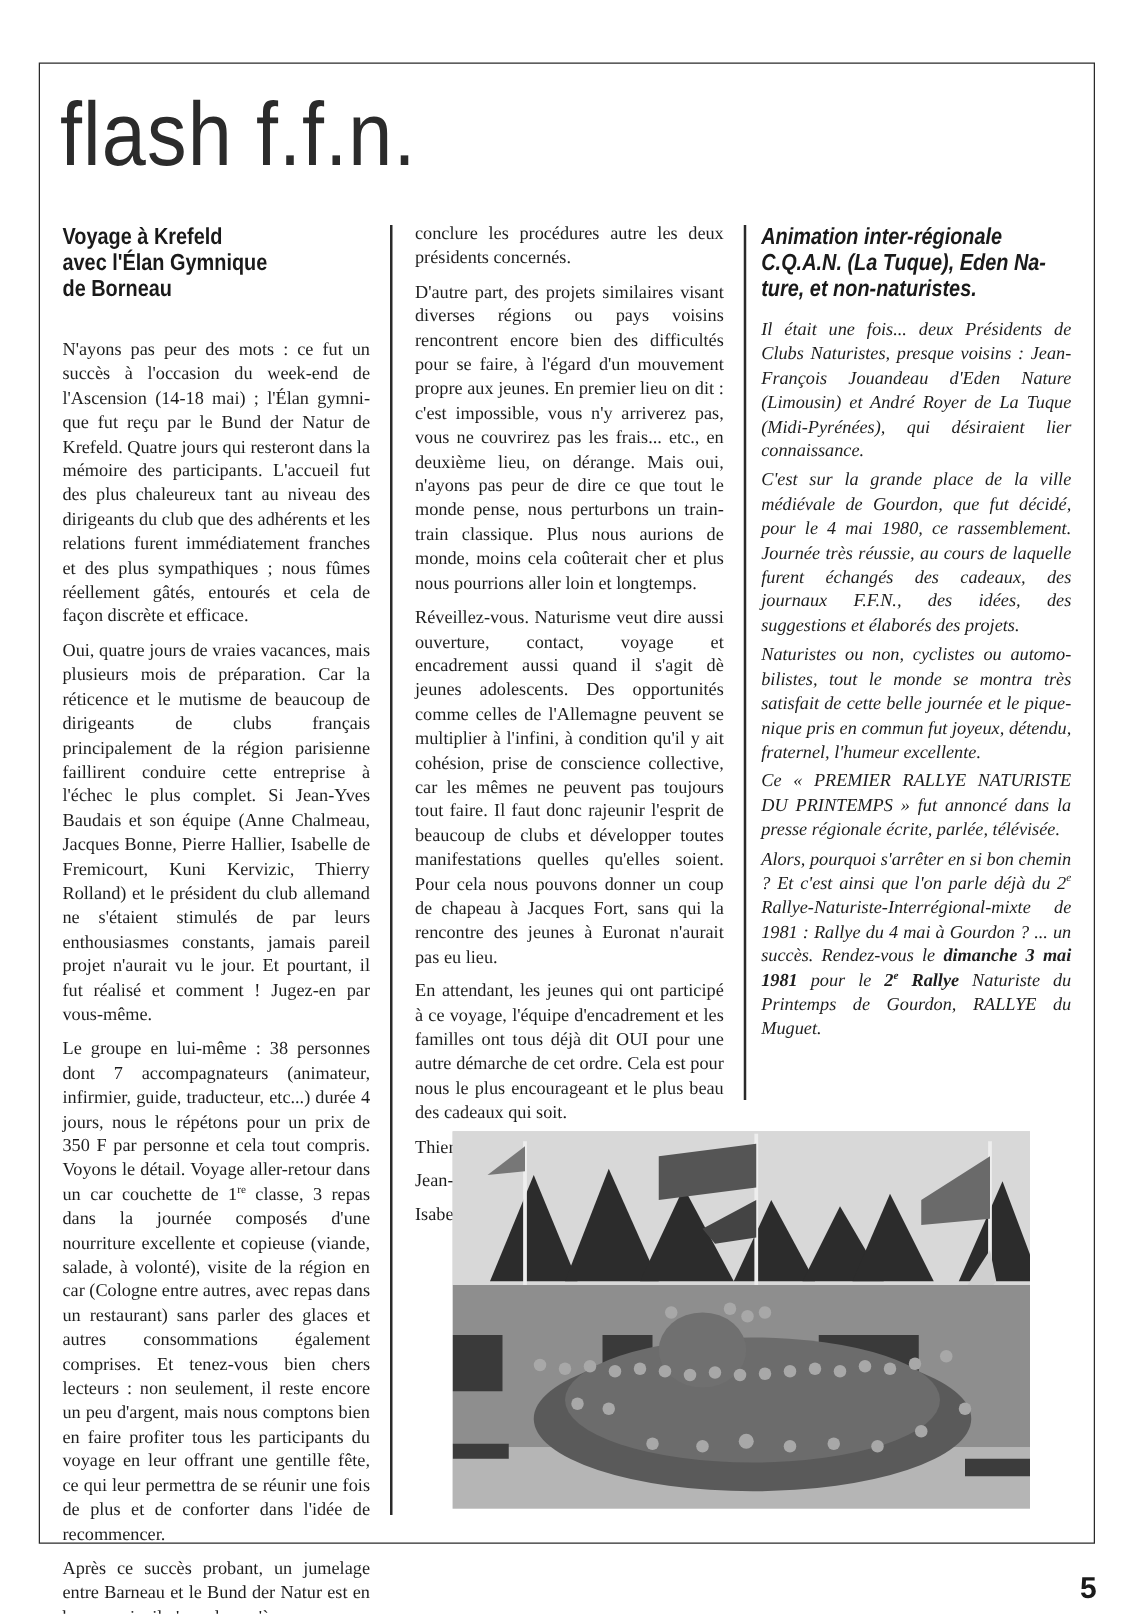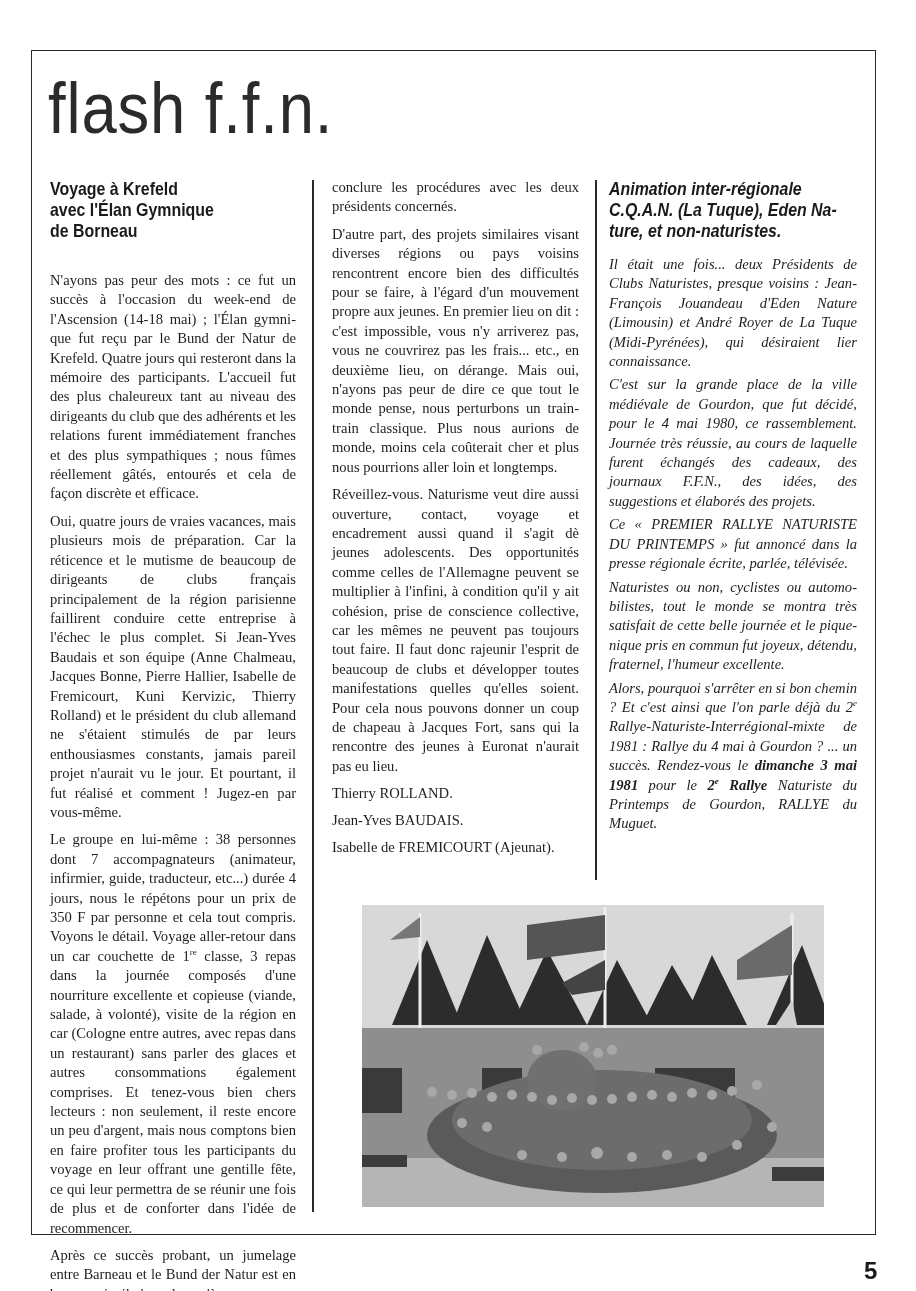--- a/index.html
+++ b/index.html
@@ -55,40 +55,41 @@
     <div>avec  l'Élan  Gymnique</div>
     <div>de  Borneau</div>
   </div>
   <p>N'ayons pas peur des mots : ce fut un succès à l'occasion du week-end de l'Ascension (14-18 mai) ; l'Élan gymni­que fut reçu par le Bund der Natur de Krefeld. Quatre jours qui resteront dans la mémoire des participants. L'ac­cueil fut des plus chaleureux tant au niveau des dirigeants du club que des adhérents et les relations furent immé­diatement franches et des plus sympathiques ; nous fûmes réellement gâtés, entourés et cela de façon discrète et efficace.</p>
   <p>Oui, quatre jours de vraies vacances, mais plusieurs mois de préparation. Car la réticence et le mutisme de beaucoup de dirigeants de clubs fran­çais principalement de la région pari­sienne faillirent conduire cette entre­prise à l'échec le plus complet. Si Jean-Yves Baudais et son équipe (Anne Chalmeau, Jacques Bonne, Pierre Hallier, Isabelle de Fremicourt, Kuni Kervizic, Thierry Rolland) et le président du club allemand ne s'étaient stimulés de par leurs enthousiasmes constants, jamais pareil projet n'aurait vu le jour. Et pourtant, il fut réalisé et comment ! Jugez-en par vous-même.</p>
   <p><span>Le groupe en lui-même : 38 personnes dont 7 accompagnateurs (animateur, infirmier, guide, traducteur, etc...) du­rée 4 jours, nous le répétons pour un prix de 350 F par personne et cela tout compris. Voyons le détail. Voyage aller-retour dans un car couchette de 1</span><sup>re</sup><span> classe, 3 repas dans la journée composés d'une nourriture excellente et copieuse (viande, salade, à volonté), visite de la région en car (Cologne entre autres, avec repas dans un restau­rant) sans parler des glaces et autres consommations également comprises. Et tenez-vous bien chers lecteurs : non seulement, il reste encore un peu d'argent, mais nous comptons bien en faire profiter tous les participants du voyage en leur offrant une gentille fête, ce qui leur permettra de se réunir une fois de plus et de conforter dans l'idée de recommencer.</span></p>
   <p>Après ce succès probant, un jumelage entre Barneau et le Bund der Natur est en bonne voie, il n'y a plus qu'à</p>
 </div>
 
 <div class="col" style="left:332px; top:178px; width:247px;">
-  <p>conclure les procédures avec les deux présidents concernés.</p>
+  <p>conclure les procédures autre les deux présidents concernés.</p>
   <p>D'autre part, des projets similaires visant diverses régions ou pays voisins rencontrent encore bien des difficultés pour se faire, à l'égard d'un mouve­ment propre aux jeunes. En premier lieu on dit : c'est impossible, vous n'y arriverez pas, vous ne couvrirez pas les frais... etc., en deuxième lieu, on dérange. Mais oui, n'ayons pas peur de dire ce que tout le monde pense, nous perturbons un train-train classique. Plus nous aurions de monde, moins cela coûterait cher et plus nous pour­rions aller loin et longtemps.</p>
   <p>Réveillez-vous. Naturisme veut dire aussi ouverture, contact, voyage et encadrement aussi quand il s'agit dè jeunes adolescents. Des opportunités comme celles de l'Allemagne peuvent se multiplier à l'infini, à condition qu'il y ait cohésion, prise de conscience collective, car les mêmes ne peuvent pas toujours tout faire. Il faut donc rajeunir l'esprit de beaucoup de clubs et développer toutes manifestations quelles qu'elles soient. Pour cela nous pouvons donner un coup de chapeau à Jacques Fort, sans qui la rencontre des jeunes à Euronat n'aurait pas eu lieu.</p>
+  <p>En attendant, les jeunes qui ont partici­pé à ce voyage, l'équipe d'encadrement et les familles ont tous déjà dit OUI pour une autre démarche de cet ordre. Cela est pour nous le plus encourageant et le plus beau des cadeaux qui soit.</p>
   <div style="margin-top:6px;">
     <p class="sig">Thierry ROLLAND.</p>
     <p class="sig">Jean-Yves BAUDAIS.</p>
     <p class="sig">Isabelle de FREMICOURT (Ajeunat).</p>
   </div>
 </div>
 
 <div class="col" style="left:609px; top:178px; width:248px;font-style:italic;">
   <div class="headline right">
     <div>Animation  inter-régionale</div>
     <div>C.Q.A.N. (La Tuque), Eden Na-</div>
     <div>ture,  et  non-naturistes.</div>
   </div>
   <p class="tight">Il était une fois... deux Présidents de Clubs Naturistes, presque voisins : Jean-François Jouandeau d'Eden Na­ture (Limousin) et André Royer de La Tuque (Midi-Pyrénées), qui désiraient lier connaissance.</p>
   <p class="tight">C'est sur la grande place de la ville médiévale de Gourdon, que fut décidé, pour le 4 mai 1980, ce rassemblement. Journée très réussie, au cours de la­quelle furent échangés des cadeaux, des journaux F.F.N., des idées, des suggestions et élaborés des projets.</p>
+  <p class="tight">Naturistes ou non, cyclistes ou automo­bilistes, tout le monde se montra très satisfait de cette belle journée et le pique-nique pris en commun fut joyeux, détendu, fraternel, l'humeur excellente.</p>
   <p class="tight">Ce « PREMIER RALLYE NATU­RISTE DU PRINTEMPS » fut annon­cé dans la presse régionale écrite, parlée, télévisée.</p>
-  <p class="tight">Naturistes ou non, cyclistes ou automo­bilistes, tout le monde se montra très satisfait de cette belle journée et le pique-nique pris en commun fut joyeux, détendu, fraternel, l'humeur excellente.</p>
   <p class="tight"><span>Alors, pourquoi s'arrêter en si bon chemin ? Et c'est ainsi que l'on parle déjà du 2</span><sup>e</sup><span> Rallye-Naturiste-Interrégional-mixte de 1981 : Rallye du 4 mai à Gourdon ? ... un succès. Ren­dez-vous le </span><b>dimanche 3 mai 1981</b><span> pour le </span><b><span>2</span><sup>e</sup><span> Rallye</span></b><span> Naturiste du Printemps de Gourdon, RALLYE du Muguet.</span></p>
 </div>
 
 <div class="photo" title="Black-and-white group photograph of naturists posing in front of a low building with flags on poles and fir trees behind">
   <svg viewBox="0 0 462 302" preserveAspectRatio="none">
     <rect x="0" y="0" width="462" height="302" fill="#d8d8d8"></rect>
 
     <g fill="#2c2c2c">
       <polygon points="30,120 65,35 100,120"></polygon>
       <polygon points="90,120 125,30 165,120"></polygon>

